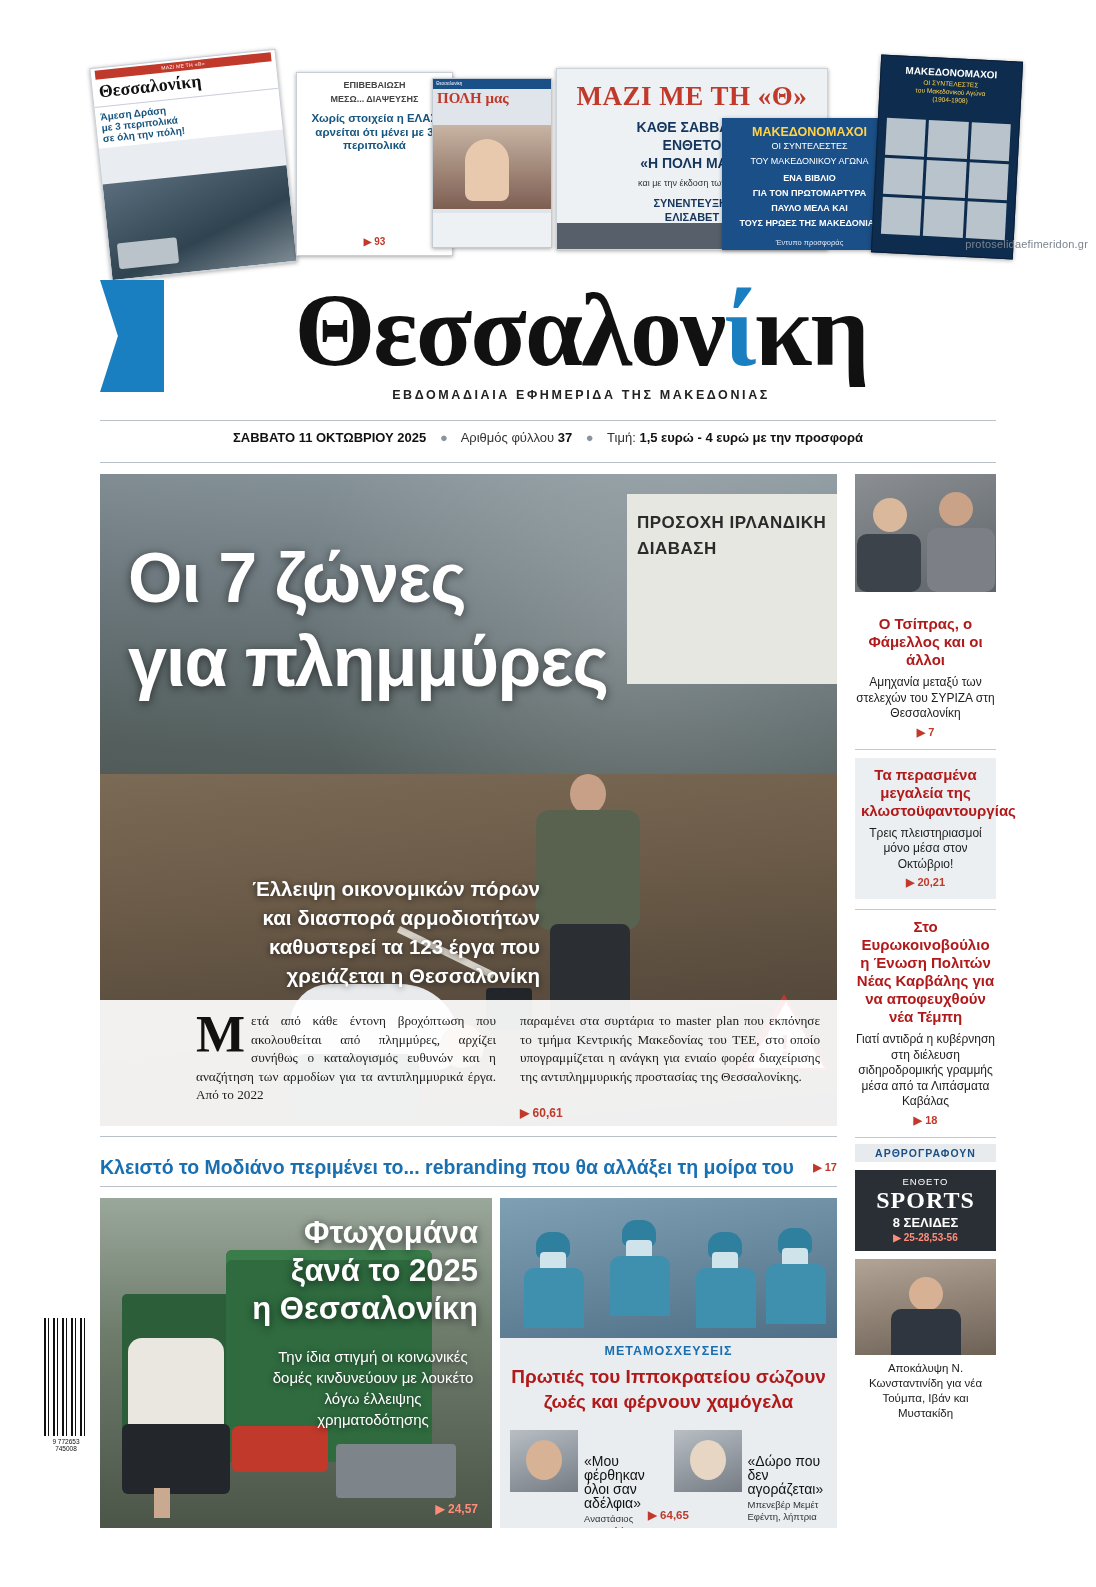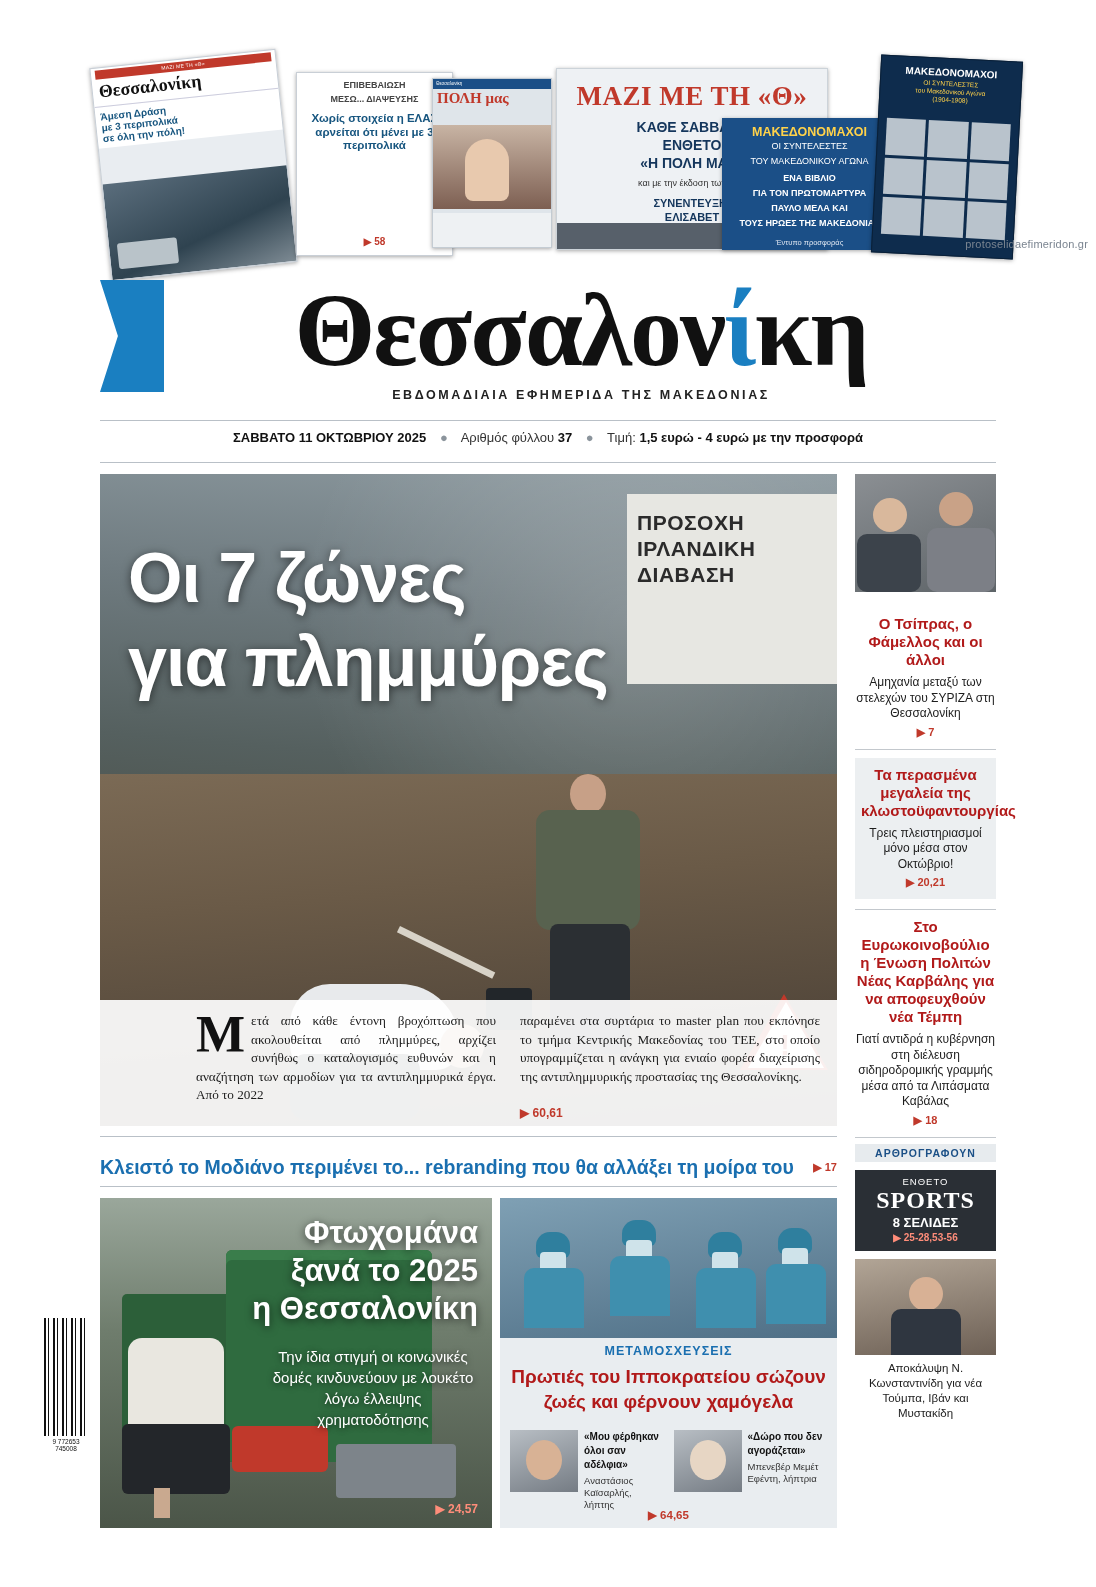--- a/index.html
+++ b/index.html
@@ -76,21 +76,21 @@
   .worker .body{position:absolute;left:44px;top:36px;width:104px;height:120px;background:#58624f;border-radius:14px;}
   .worker .leg{position:absolute;left:58px;top:150px;width:80px;height:130px;background:#2b2f33;border-radius:8px;}
   .shovel{position:absolute;left:300px;top:452px;width:130px;height:120px;}
   .shovel .stick{position:absolute;left:0;top:0;width:106px;height:7px;background:#d8d3c8;transform:rotate(26deg);transform-origin:0 0;}
   .shovel .blade{position:absolute;left:86px;top:62px;width:46px;height:42px;background:#22262a;border-radius:4px;}
   .bending{position:absolute;left:190px;top:500px;width:230px;height:150px;}
   .bending .torso{position:absolute;left:0;top:10px;width:170px;height:86px;background:#e8eaec;border-radius:40px 60px 24px 24px;}
   .bending .head2{position:absolute;left:150px;top:50px;width:44px;height:44px;border-radius:50%;background:#c9a98f;}
   .bending .legs{position:absolute;left:0;top:80px;width:130px;height:66px;background:#3a3f46;border-radius:16px;}
   .signpost{position:absolute;right:0;top:20px;width:210px;height:190px;background:#e7e7e2;}
-  .signpost .txt{color:#2b2b2b;font-weight:bold;font-size:21px;line-height:26px;padding:16px 0 0 10px;letter-spacing:.5px;}
+  .signpost .txt{color:#2b2b2b;font-weight:bold;font-size:17px;line-height:26px;padding:16px 0 0 10px;letter-spacing:.5px;}
   .tri{position:absolute;left:648px;top:528px;width:0;height:0;border-left:38px solid transparent;border-right:38px solid transparent;border-bottom:66px solid #fff;}
   .tri:after{content:"!";position:absolute;left:-6px;top:26px;font-size:30px;font-weight:bold;color:#c0392b;}
   .tri-red{position:absolute;left:640px;top:520px;width:0;height:0;border-left:44px solid transparent;border-right:44px solid transparent;border-bottom:76px solid #c0392b;}
 
   .lead-kicker{position:absolute;left:0;top:0;width:737px;height:44px;background:rgba(12,18,22,.72);color:#fff;font-weight:bold;font-size:20px;text-align:center;line-height:44px;}
   .lead-title{position:absolute;left:28px;top:62px;width:600px;color:#fff;font-family:"Liberation Sans",sans-serif;font-weight:bold;font-size:70px;line-height:84px;letter-spacing:-1px;text-shadow:0 2px 10px rgba(0,0,0,.55);}
   .lead-deck{position:absolute;left:120px;top:400px;width:320px;color:#fff;font-weight:bold;font-size:20.5px;line-height:29px;text-align:right;text-shadow:0 1px 6px rgba(0,0,0,.6);}
 
   .lead-body{position:absolute;left:0;bottom:0;width:737px;height:126px;background:rgba(255,255,255,.92);padding:0;}
   .lb-col{position:absolute;top:12px;width:300px;font-family:"Liberation Serif",serif;font-size:13.2px;line-height:18.5px;color:#1b1b1b;text-align:justify;}
@@ -157,21 +157,21 @@
   .surg .cap{position:absolute;left:12px;top:0;width:34px;height:26px;border-radius:14px 14px 6px 6px;background:#2f7f9e;}
   .surg .face{position:absolute;left:16px;top:20px;width:26px;height:20px;background:#cfe3ea;border-radius:4px;}
   .surg .gown{position:absolute;left:0;top:36px;width:60px;height:60px;background:#3f8fae;border-radius:10px 10px 0 0;}
   .bm-kicker{position:absolute;left:0;top:146px;width:337px;text-align:center;color:#1a6fb0;font-weight:bold;font-size:12.5px;letter-spacing:1px;}
   .bm-title{position:absolute;left:10px;top:166px;width:317px;text-align:center;color:#b11a1a;font-weight:bold;font-size:19px;line-height:25px;}
   .bm-cards{position:absolute;left:10px;top:232px;width:317px;display:flex;gap:10px;}
   .bm-card{flex:1;display:flex;gap:6px;}
   .bm-av{width:68px;height:62px;background:linear-gradient(160deg,#b8bec4,#757c84);position:relative;overflow:hidden;flex:none;}
   .bm-av .f{position:absolute;left:16px;top:10px;width:36px;height:40px;border-radius:50%;background:#d8b295;}
   .bm-av.v2 .f{background:#e7d6c4;}
-  .bm-q{font-weight:bold;font-size:10px;line-height:14px;color:#111;}
+  .bm-q{font-weight:normal;font-size:14px;line-height:14px;color:#111;margin-top:24px;}
   .bm-n{font-size:9.5px;line-height:12px;color:#333;margin-top:3px;}
   .bm-pg{position:absolute;left:0;bottom:6px;width:337px;text-align:center;color:#c0392b;font-weight:bold;font-size:11.5px;}
 
   
   .barcode{position:absolute;left:44px;top:1318px;width:44px;height:142px;background:#fff;}
   .barcode .bars{width:100%;height:118px;background:repeating-linear-gradient(90deg,#111 0 2px,#fff 2px 4px,#111 4px 5px,#fff 5px 9px);}
   .barcode .num{font-size:6.5px;text-align:center;color:#111;margin-top:2px;transform:rotate(0deg);}
 </style>
 </head>
 <body>
@@ -192,21 +192,21 @@
       </div>
       <div class="p1-photo"></div>
     </div>
 
     <div class="promo-thumb promo2">
       <div class="txt">
         <div class="small">ΕΠΙΒΕΒΑΙΩΣΗ</div>
         <div class="small">ΜΕΣΩ... ΔΙΑΨΕΥΣΗΣ</div>
         <div style="margin-top:6px">Χωρίς στοιχεία η ΕΛΑΣ αρνείται ότι μένει με 3 περιπολικά</div>
       </div>
-      <div class="pg">▶ 58</div>
+      <div class="pg">▶ 93</div>
     </div>
 
     <div class="promo-thumb promo3">
       <div class="p3-top">Θεσσαλονίκη</div>
       <div class="p3-logo">ΠΟΛΗ μας</div>
       <div class="p3-img"></div>
       <div class="p3-bot"></div>
     </div>
 
     <div class="promo-thumb promo4">
@@ -294,20 +294,21 @@
       <div class="bending">
         <div class="torso"></div>
           <div class="head2"></div>
           <div class="legs"></div>
       </div>
     </div>
     <div class="lead-title">
       <div>Οι 7 ζώνες</div>
       <div>για πλημμύρες</div>
     </div>
+    <div class="lead-deck">Έλλειψη οικονομικών πόρων και διασπορά αρμοδιοτήτων καθυστερεί τα 123 έργα που χρειάζεται η Θεσσαλονίκη</div>
     <div class="lead-body">
       <div class="lb-col lb-c1">
         <span class="dropcap">Μ</span><span>ετά από κάθε έντονη βροχόπτωση που ακολουθείται από πλημμύρες, αρχίζει συνήθως ο καταλογισμός ευθυνών και η αναζήτηση των αρμοδίων για τα αντιπλημμυρικά έργα. Από το 2022</span>
       </div>
       <div class="lb-col lb-c2">παραμένει στα συρτάρια το master plan που εκπόνησε το τμήμα Κεντρικής Μακεδονίας του ΤΕΕ, στο οποίο υπογραμμίζεται η ανάγκη για ενιαίο φορέα διαχείρισης της αντιπλημμυρικής προστασίας της Θεσσαλονίκης.</div>
       <div class="lead-page">▶ 60,61</div>
     </div>
   </div>
 
   <div class="rail">

